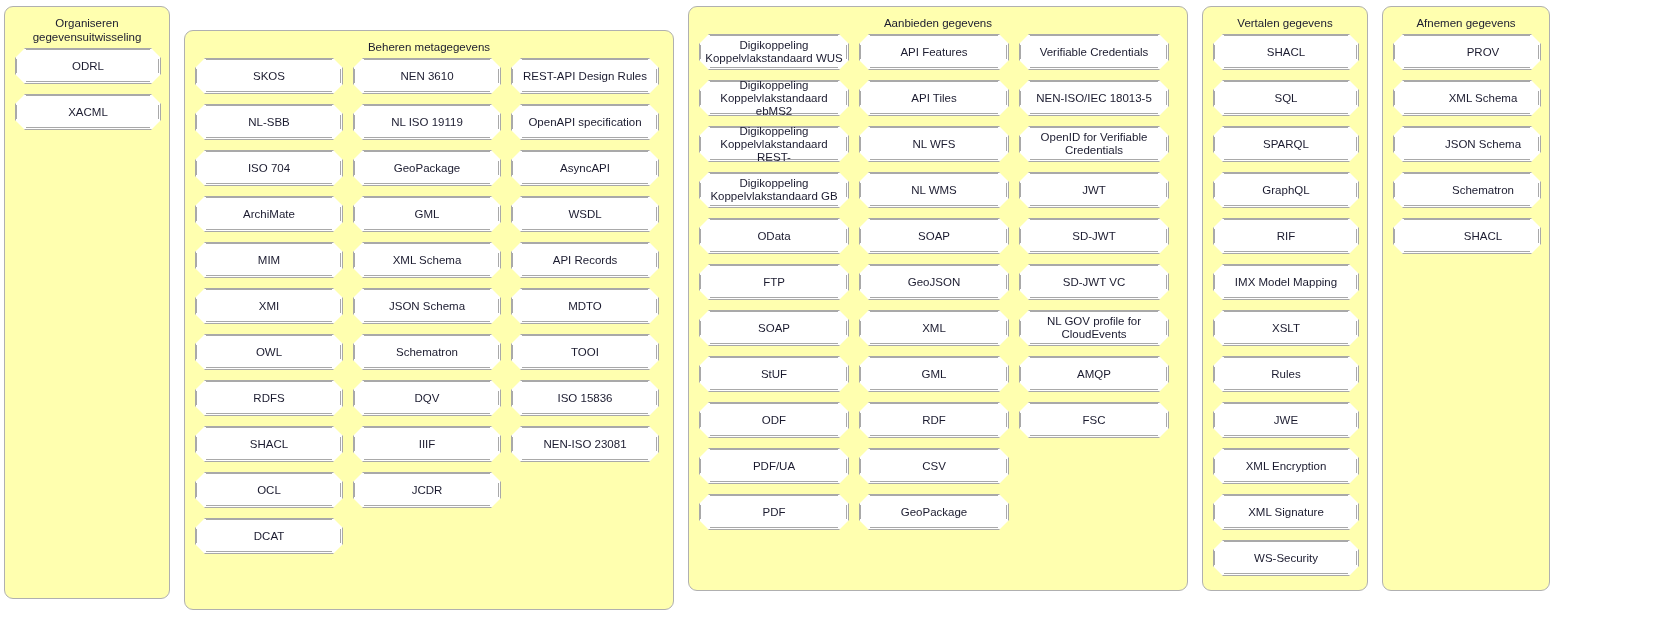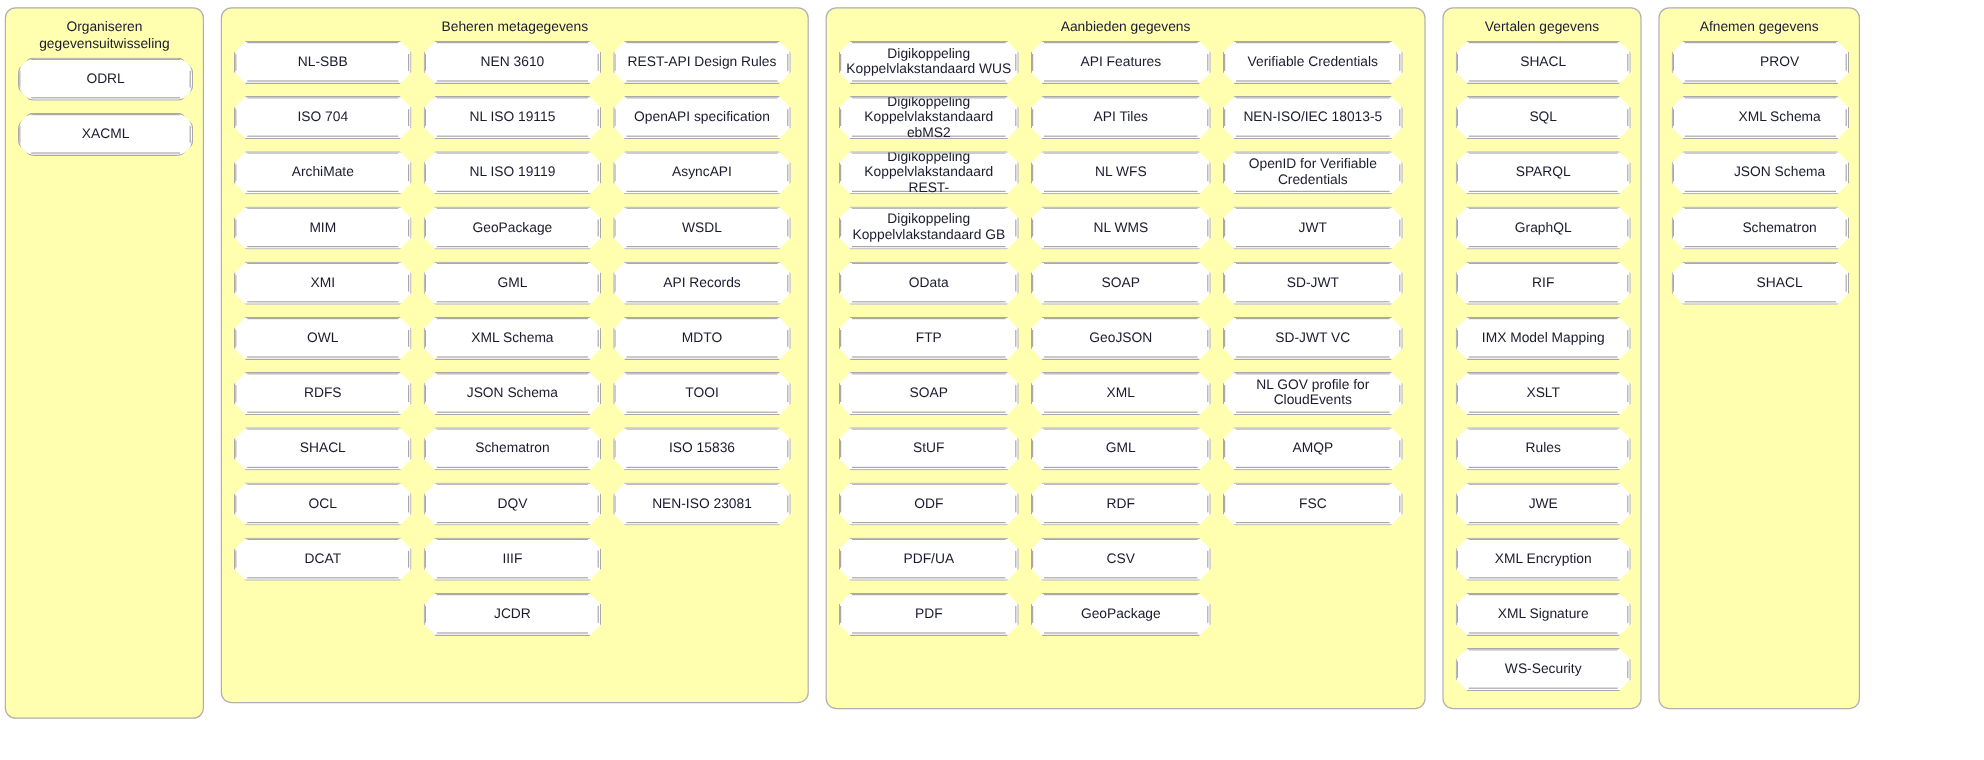--- a/index.html
+++ b/index.html
@@ -101,23 +101,23 @@
       10px calc(100% - 1px),
       0 10px,
       calc(100% - 1px) 10px;
     pointer-events: none;
   }
 
   .node-text { position: relative; z-index: 2; }
 
   
   .col-organiseren { width: 166px; }
-  .col-organiseren .node { width: 146px; border-radius: 14px; }
-
-  .col-beheren { width: 490px; }
+  .col-organiseren .node { width: 146px; }
+
+  .col-beheren { width: 490px; margin-top: 24px; }
   .col-beheren .node { width: 148px; }
 
   .col-aanbieden { width: 500px; }
   .col-aanbieden .node { width: 150px; }
 
   .col-vertalen { width: 166px; }
   .col-vertalen .node { width: 146px; }
 
   .col-afnemen { width: 168px; }
   .col-afnemen .node { width: 148px; padding-left: 36px; }
@@ -141,34 +141,34 @@
         <div class="subcol">
           <div class="node"><span class="node-text">ODRL</span></div>
           <div class="node"><span class="node-text">XACML</span></div>
         </div>
       </div>
     </div>
     <div class="panel col-beheren">
       <div class="panel-title">Beheren metagegevens</div>
       <div class="panel-body">
         <div class="subcol">
+          <div class="node"><span class="node-text">SKOS</span></div>
           <div class="node"><span class="node-text">NL-SBB</span></div>
           <div class="node"><span class="node-text">ISO 704</span></div>
           <div class="node"><span class="node-text">ArchiMate</span></div>
           <div class="node"><span class="node-text">MIM</span></div>
           <div class="node"><span class="node-text">XMI</span></div>
           <div class="node"><span class="node-text">OWL</span></div>
           <div class="node"><span class="node-text">RDFS</span></div>
           <div class="node"><span class="node-text">SHACL</span></div>
           <div class="node"><span class="node-text">OCL</span></div>
           <div class="node"><span class="node-text">DCAT</span></div>
         </div>
         <div class="subcol">
           <div class="node"><span class="node-text">NEN 3610</span></div>
-          <div class="node"><span class="node-text">NL ISO 19115</span></div>
           <div class="node"><span class="node-text">NL ISO 19119</span></div>
           <div class="node"><span class="node-text">GeoPackage</span></div>
           <div class="node"><span class="node-text">GML</span></div>
           <div class="node"><span class="node-text">XML Schema</span></div>
           <div class="node"><span class="node-text">JSON Schema</span></div>
           <div class="node"><span class="node-text">Schematron</span></div>
           <div class="node"><span class="node-text">DQV</span></div>
           <div class="node"><span class="node-text">IIIF</span></div>
           <div class="node"><span class="node-text">JCDR</span></div>
         </div>

